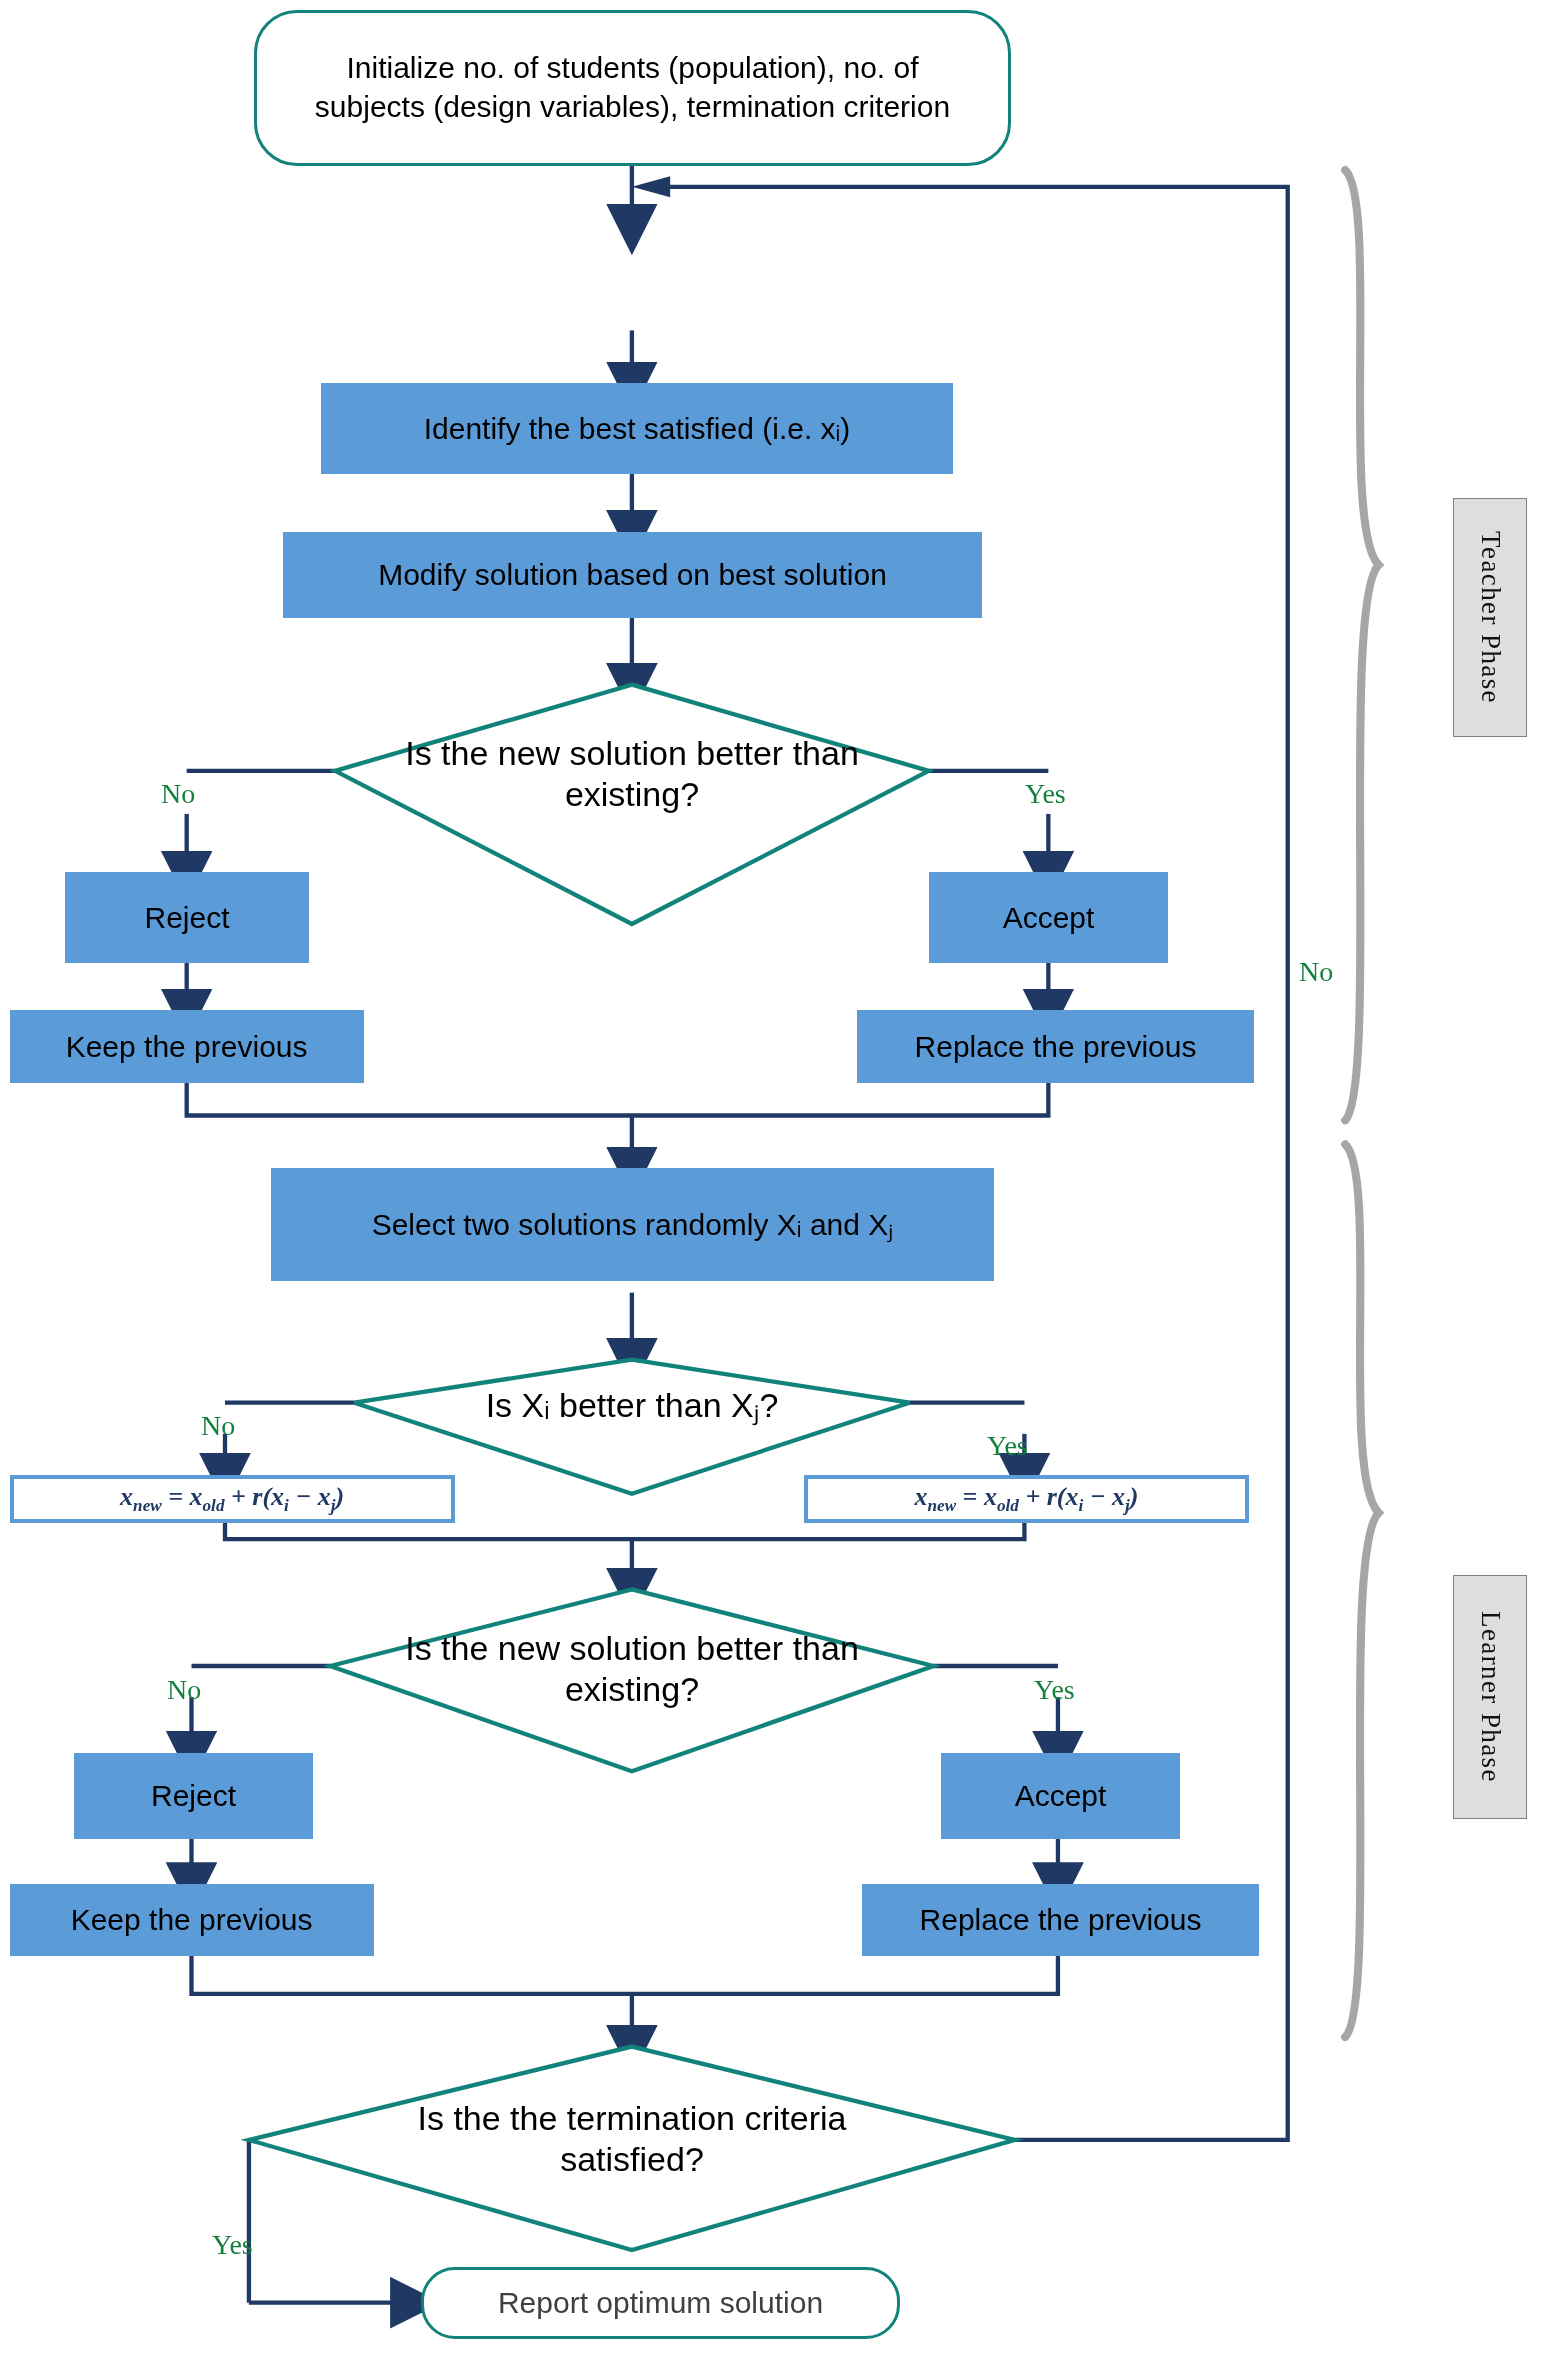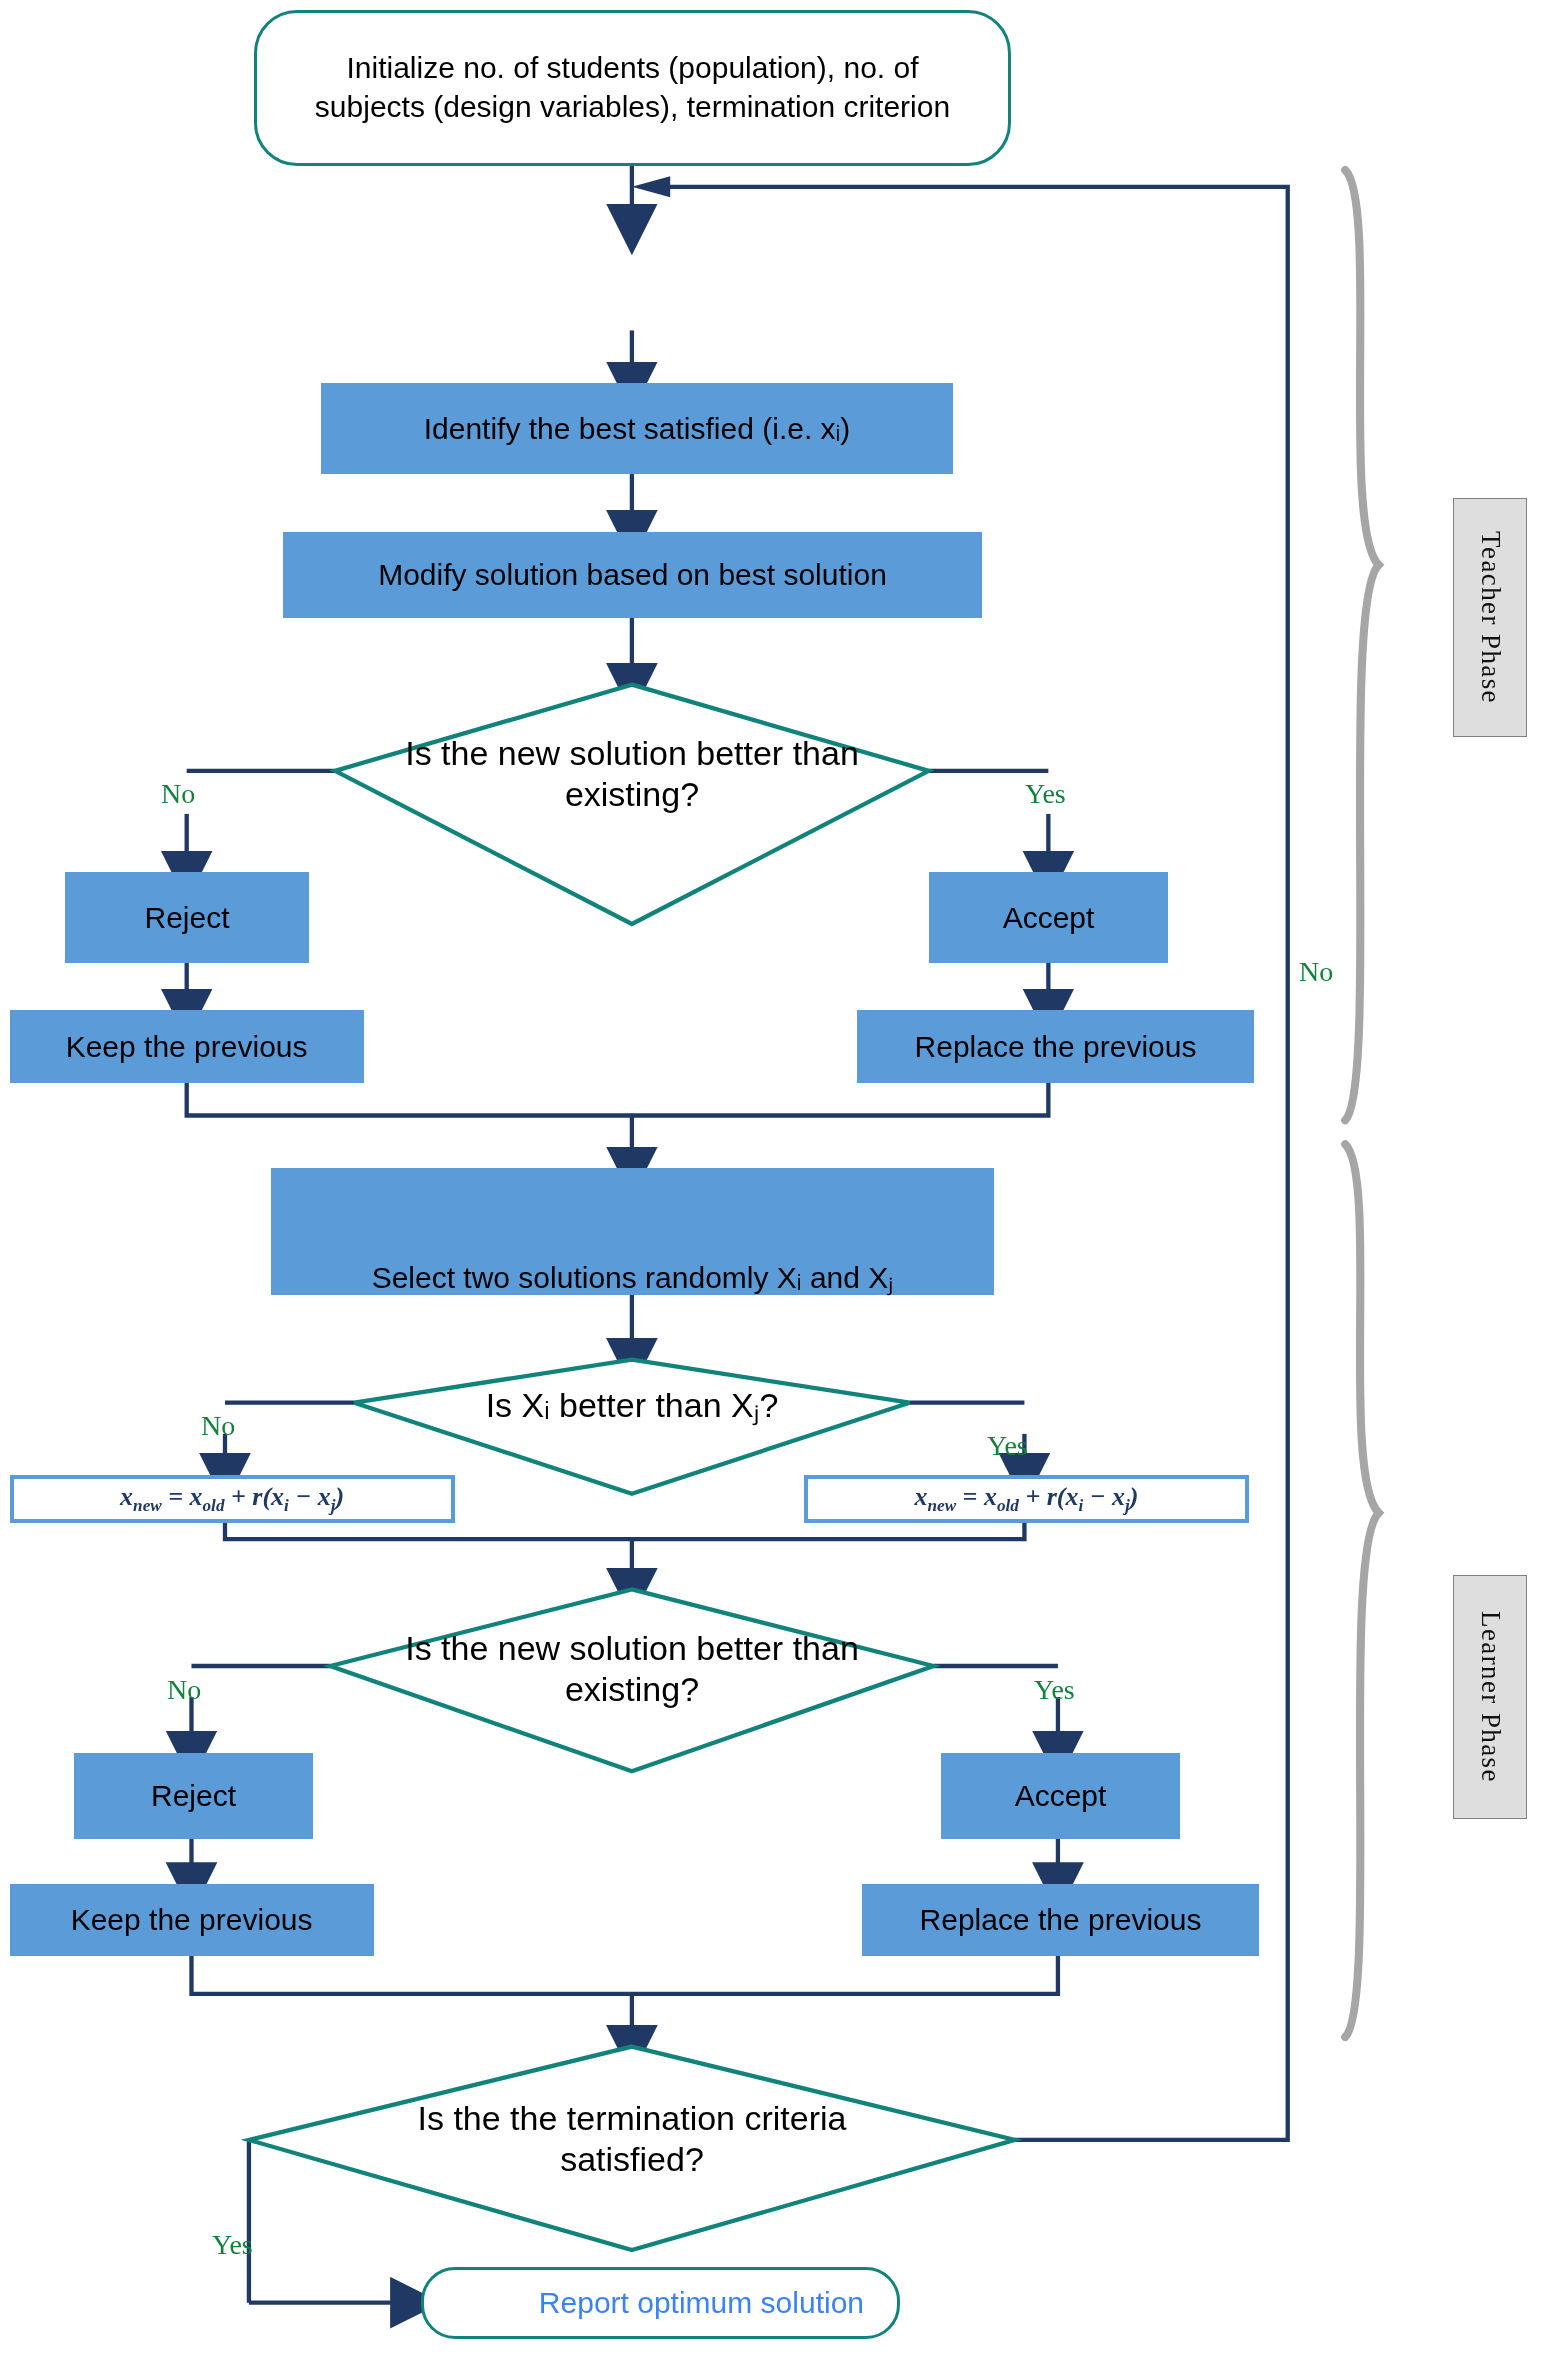--- a/index.html
+++ b/index.html
@@ -4,21 +4,21 @@
 <style>
   html,body{margin:0;padding:0;background:#ffffff;}
   body{font-family:"Liberation Sans",sans-serif;}
   #stage{position:relative;width:1551px;height:2377px;background:#fff;overflow:hidden;}
   #stage svg.layer{position:absolute;left:0;top:0;width:1551px;height:2377px;pointer-events:none;}
 
   .node{position:absolute;box-sizing:border-box;display:flex;align-items:center;justify-content:center;text-align:center;}
 
   .proc{background:#5B9BD8;color:#000000;font-size:30px;line-height:1.12;padding:0 8.6px;}
   .terminator{border:3.4px solid #11837A;border-radius:43px;background:#ffffff;color:#000;font-size:30px;line-height:1.28;padding:0 33px;}
-  .terminator.end{color:#3b82f6;border-radius:34px;font-size:30px;justify-content:flex-end;}
+  .terminator.end{color:#404040;border-radius:34px;font-size:30px;}
   .diamond-label{color:#000;font-size:34px;line-height:1.2;background:transparent;text-align:center;}
   .formula{background:#ffffff;border:4.3px solid #5B9BD8;color:#1F3864;
            font-family:"Liberation Serif",serif;font-style:italic;font-weight:bold;font-size:26px;
            padding:0 4.8px;}
   .formula sub{font-size:.66em;font-style:italic;}
   .brlabel{position:absolute;color:#15803d;font-family:"Liberation Serif",serif;font-size:28px;line-height:1;}
   .phase{position:absolute;background:#DEDEDE;border:1.9px solid #808080;box-sizing:border-box;
          display:flex;align-items:center;justify-content:center;}
   .phase span{font-family:"Liberation Serif",serif;font-size:27px;color:#111;letter-spacing:1.4px;
               writing-mode:vertical-rl;text-orientation:mixed;white-space:nowrap;}
@@ -116,21 +116,21 @@
   </div>
 
   <div class="node proc" style="left:9.6px;top:1010px;width:354px;height:73px;">
     <span>Keep the previous</span>
   </div>
 
   <div class="node proc" style="left:857px;top:1010px;width:397px;height:73px;">
     <span>Replace the previous</span>
   </div>
 
-  <div class="node proc" style="left:271px;top:1168px;width:723px;height:127px;align-items:flex-end;">
+  <div class="node proc" style="left:271px;top:1168px;width:723px;height:113px;">
     <span>Select two solutions randomly Xᵢ and Xⱼ</span>
   </div>
 
   <div class="node diamond-label" style="left:383px;top:1379px;width:498px;height:53px;">
     <span>Is Xᵢ better than Xⱼ?</span>
   </div>
 
   <div class="node formula" style="left:9.6px;top:1475px;width:445px;height:48px;">
     <span>
       <i>x</i><sub>new</sub> = <i>x</i><sub>old</sub> + <i>r</i>(<i>x</i><sub>i</sub> − <i>x</i><sub>j</sub>)

